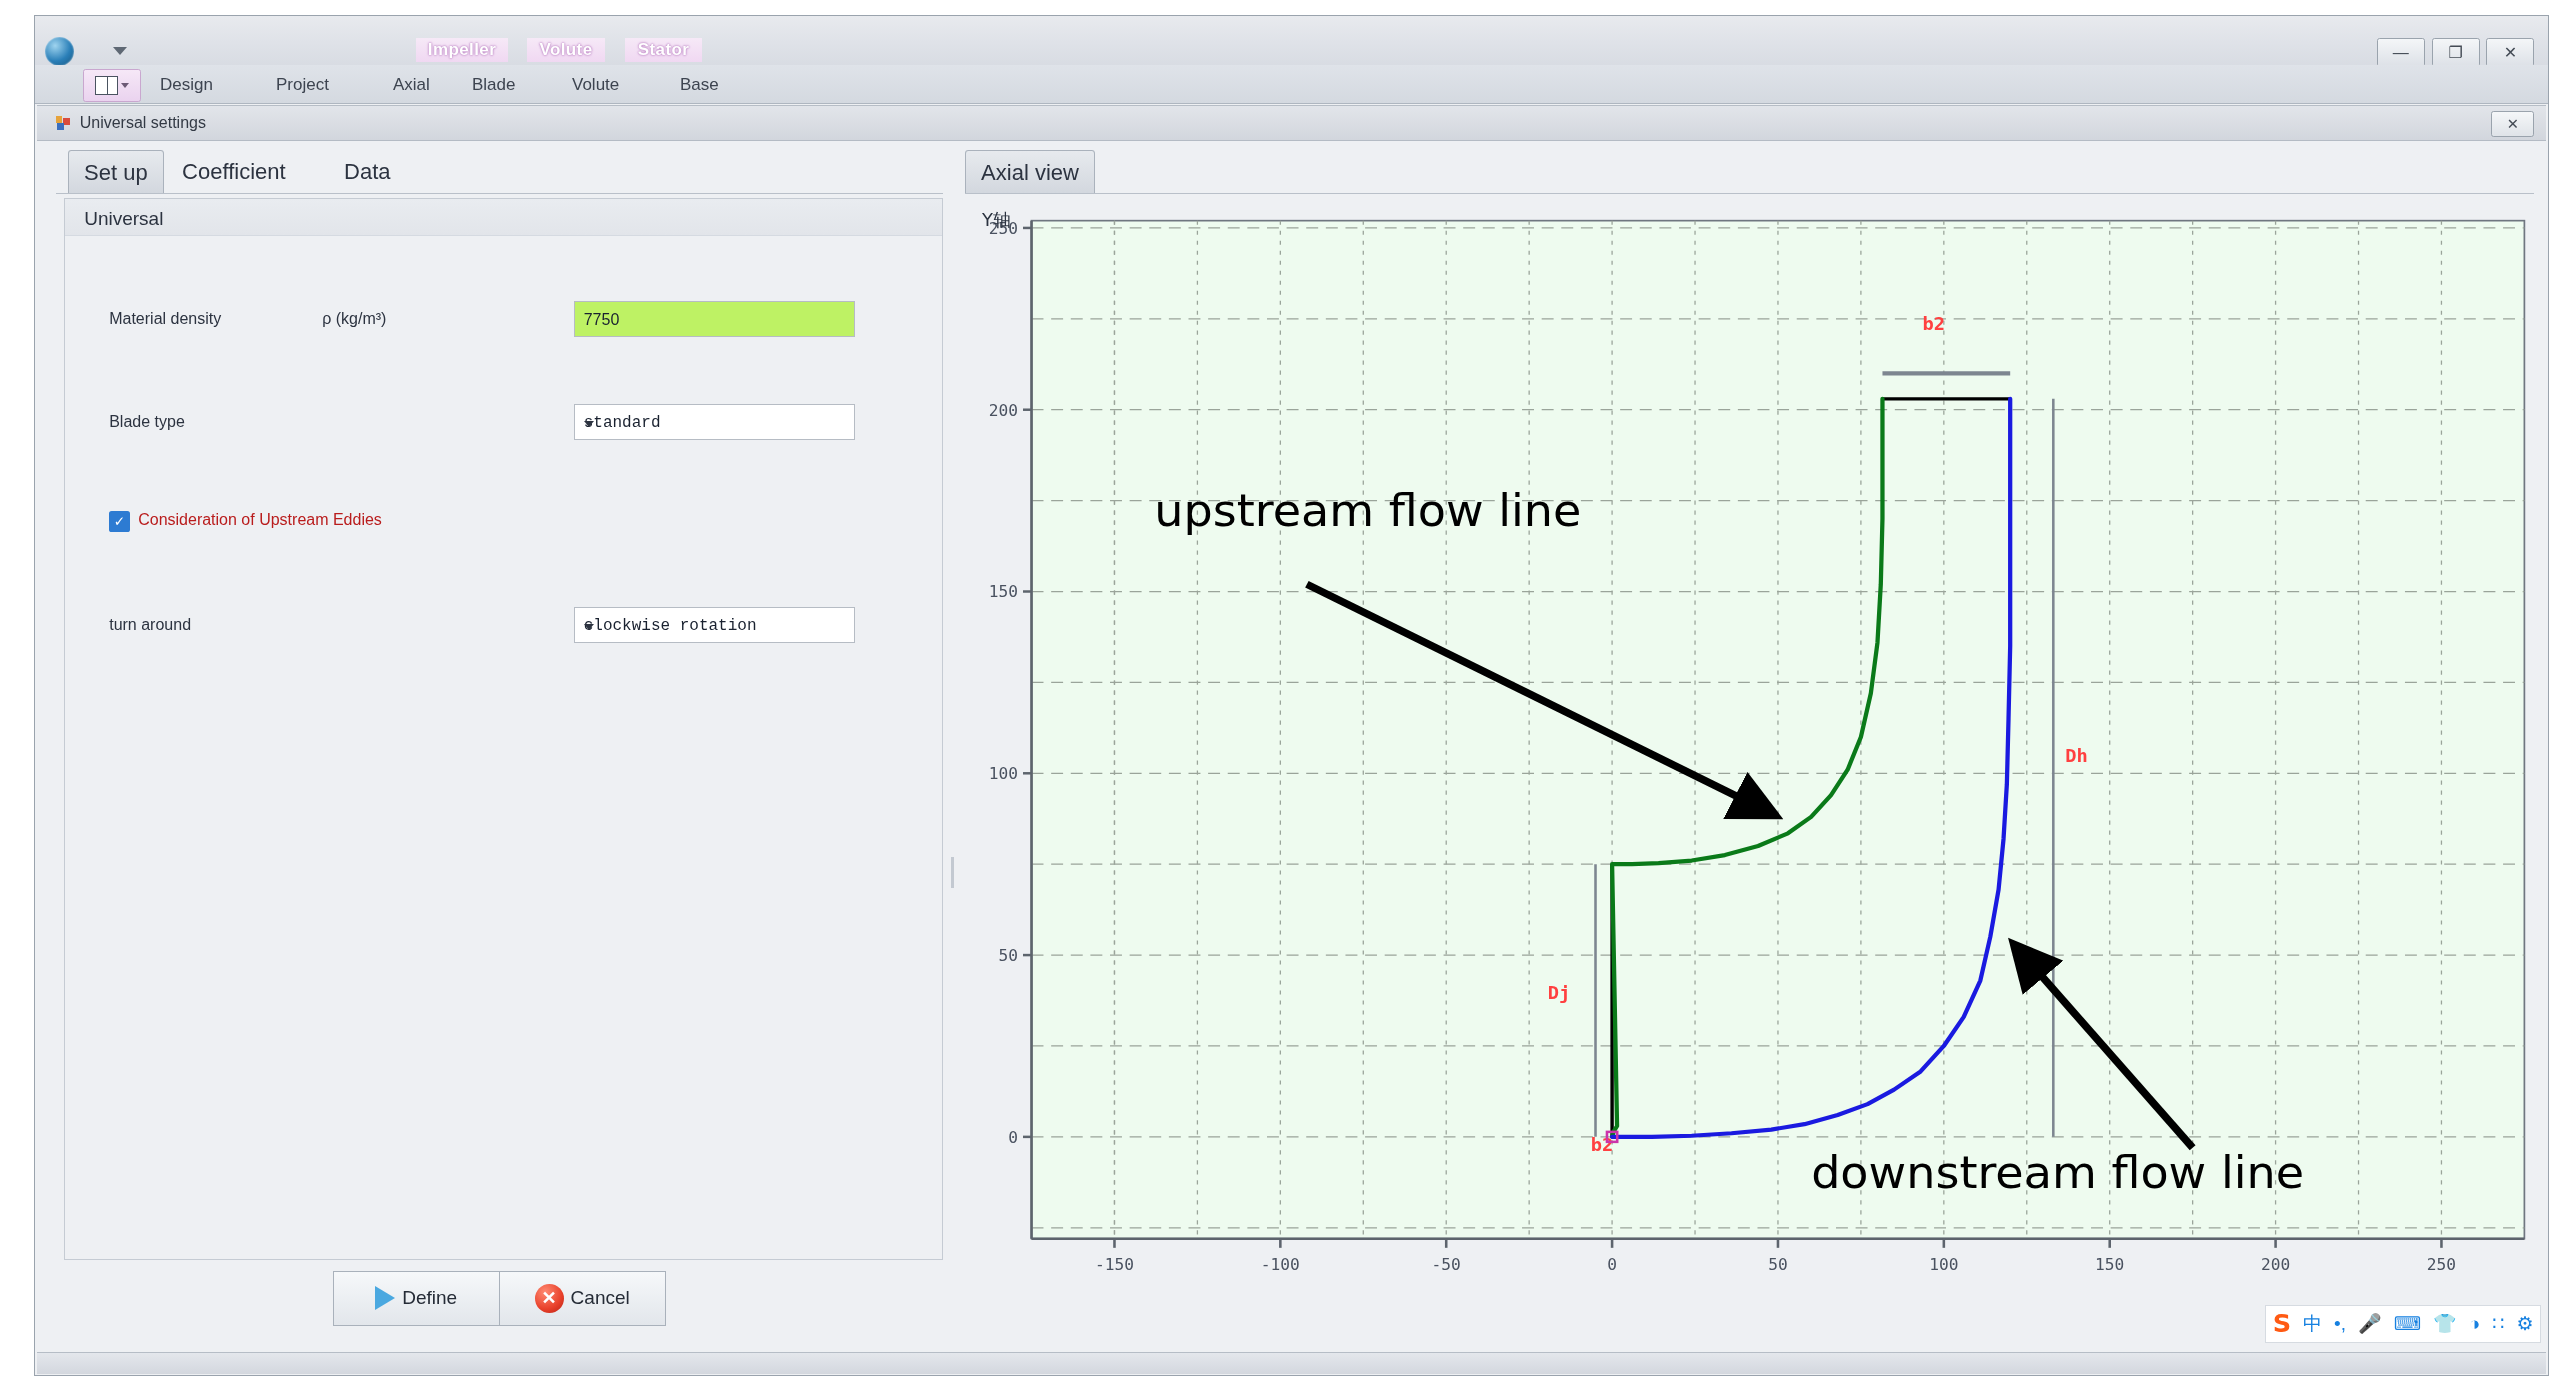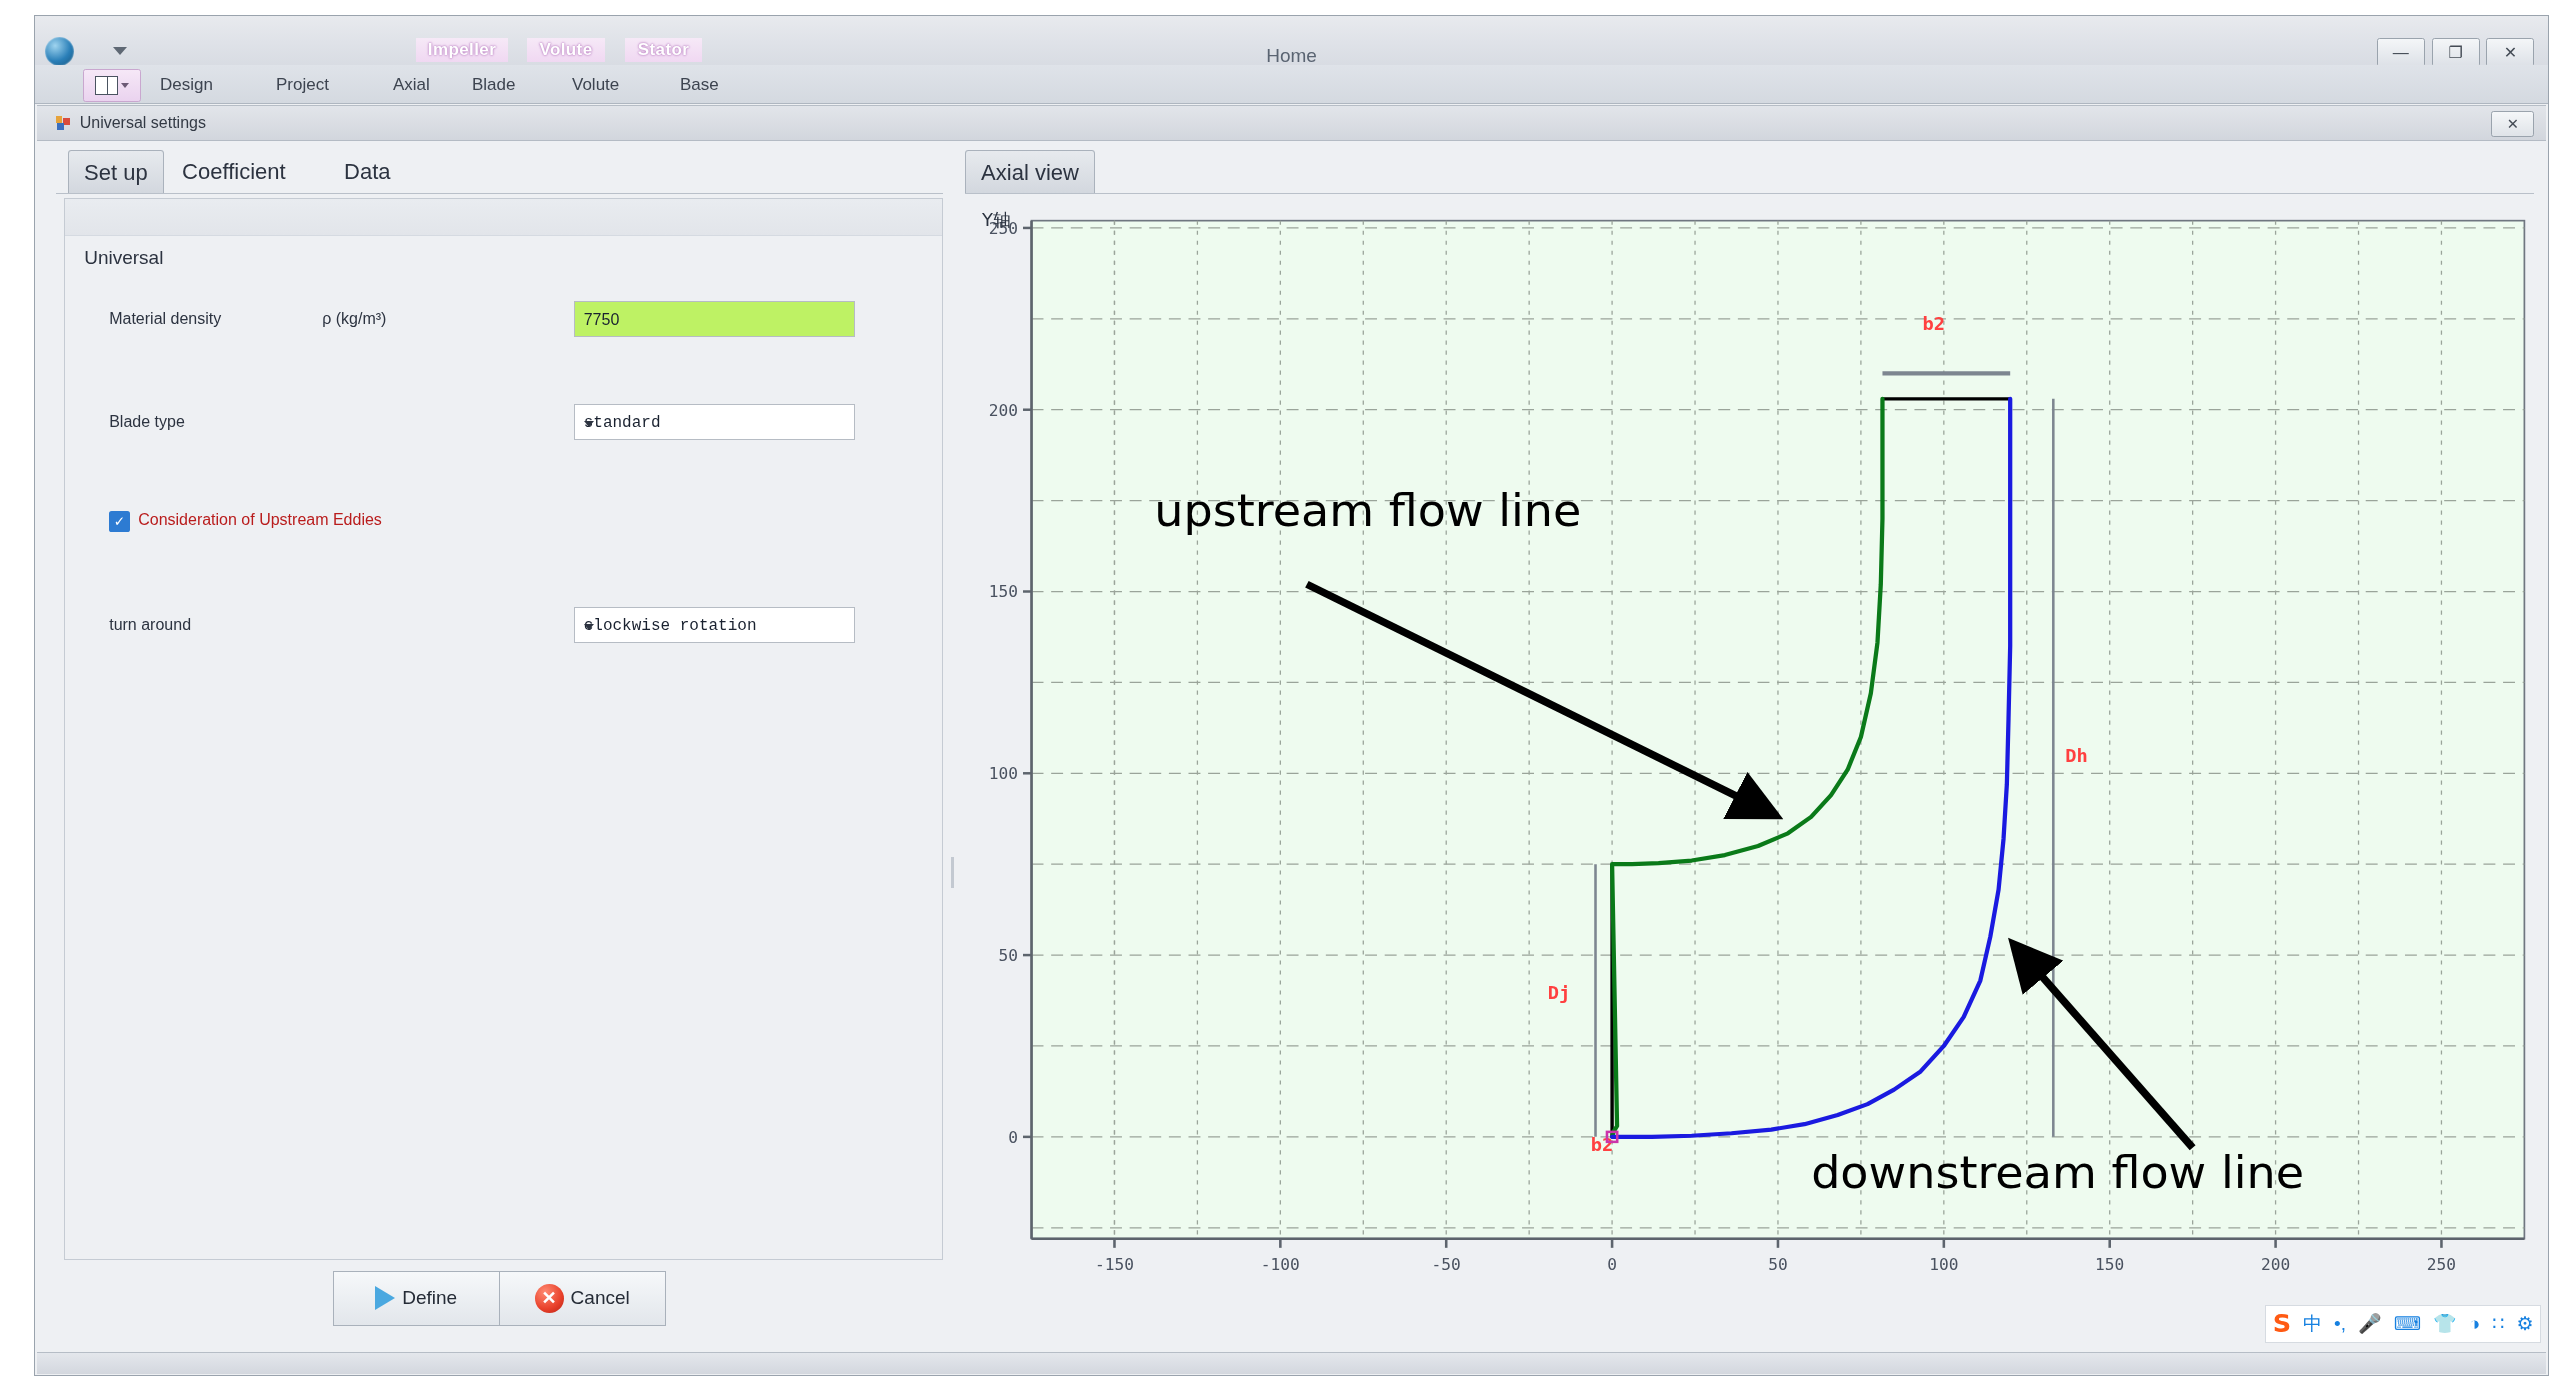--- a/index.html
+++ b/index.html
@@ -67,21 +67,21 @@
   .tab.active{background:linear-gradient(to bottom,#e7eaee,#d2d7de);
               border:0.9px solid #aab2bc;border-bottom:none;border-radius:3.4px 3.4px 0 0;}
   .tabstrip:after{content:"";position:absolute;left:0;right:0;bottom:0;height:0.9px;background:#b9c0c9;}
   .nib{position:absolute;width:15.4px;height:8.5px;background:#eef0f3;
        clip-path:polygon(0 0,100% 0,50% 100%);}
 
   .groupbox{position:absolute;left:8.5px;top:48px;right:0;bottom:102px;
             border:0.9px solid #c5cbd3;background:#eef0f3;}
   .gb-head{position:absolute;left:0;top:0;right:0;height:36px;
            background:linear-gradient(to bottom,#e9ecf0,#e2e5ea);border-bottom:0.9px solid #d5dae1;}
-  .gb-title{position:absolute;left:19px;top:8.5px;font-size:19px;color:#2c3340;margin-top:39px;}
+  .gb-title{position:absolute;left:19px;top:8.5px;font-size:19px;color:#2c3340;}
 
   .frow{position:absolute;left:44px;right:34px;height:38px;}
   .flabel{position:absolute;left:0;top:8.5px;font-size:16px;color:#2c3340;}
   .fsym{position:absolute;left:213px;top:8.5px;font-size:16px;color:#2c3340;}
   .ftext{position:absolute;left:465px;top:0;width:281px;height:36px;border:0.9px solid #b6bcc4;
          background:#bef264;box-sizing:border-box;}
   .ftext span{position:absolute;left:8.5px;top:8.5px;font-size:16px;color:#1a2230;}
   .fsel{position:absolute;left:465px;top:0;width:281px;height:36px;border:0.9px solid #b6bcc4;
         background:#ffffff;box-sizing:border-box;}
   .fsel span{position:absolute;left:8.5px;top:8.5px;font-size:16px;color:#1a2230;font-family:Liberation Mono, monospace;}
@@ -121,21 +121,20 @@
              background:linear-gradient(to bottom,#e4e7ec,#d3d7de);border-top:0.9px solid #b6bdc6;}
 </style>
 </head>
 <body>
 
 <div class="app">
 
   <div class="titlebar">
     <div class="app-logo"></div>
     <div class="qat-caret"></div>
-    <div class="home-title">Home</div>
 
     <div class="grp g1">Impeller</div>
     <div class="grp g2">Volute</div>
     <div class="grp g3">Stator</div>
 
     <div class="wincontrols">
       <div class="wbtn">—</div>
       <div class="wbtn">❐</div>
       <div class="wbtn">✕</div>
     </div>

